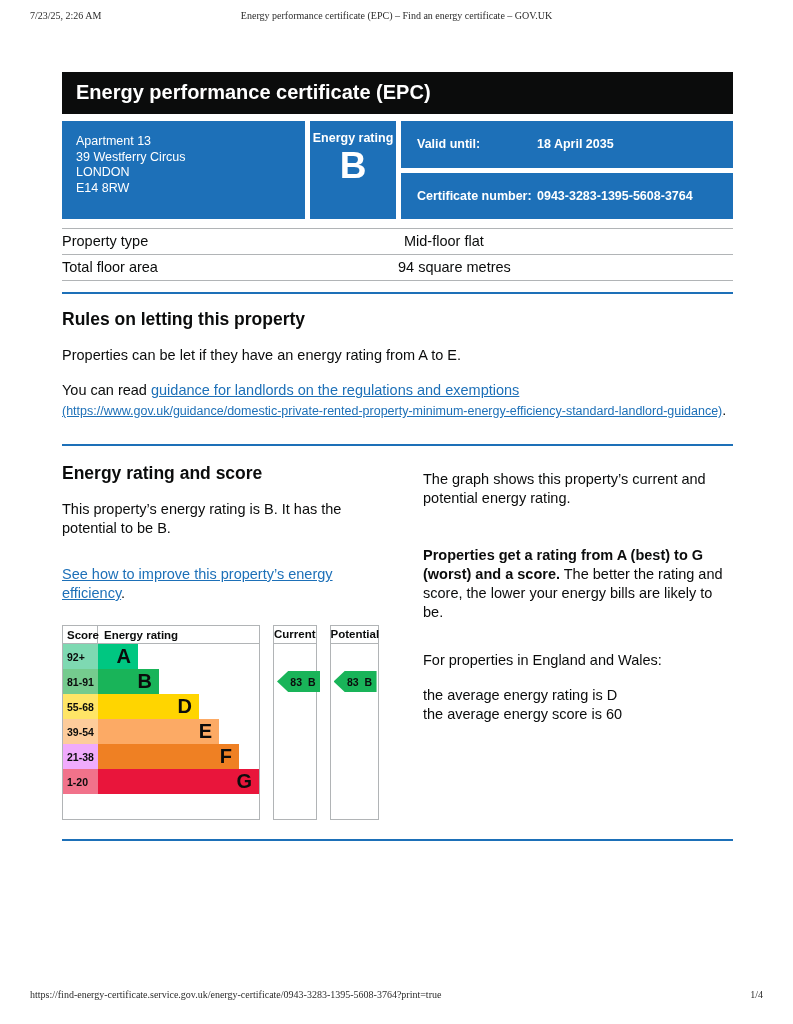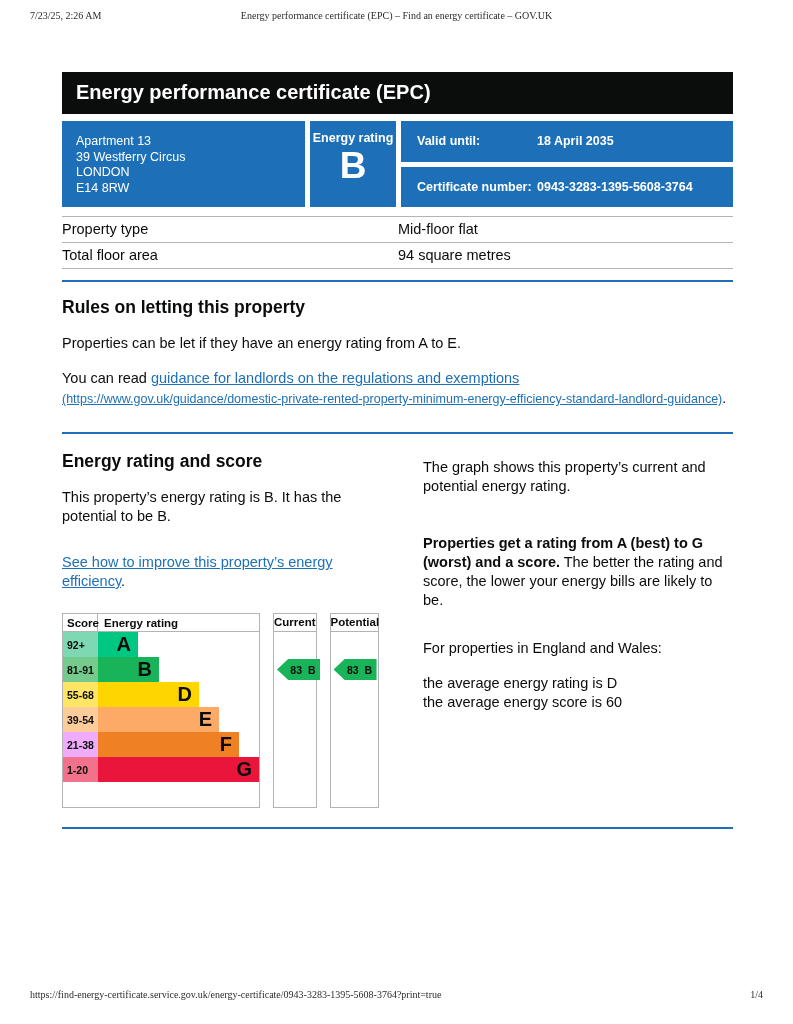--- a/index.html
+++ b/index.html
@@ -16,34 +16,34 @@
   .print-header .ph-title { display:block; text-align:center; }
   .print-footer { position:absolute; top:989px; left:30px; right:30px;
     font-family:"Liberation Serif", serif; font-size:10px; color:#2b2b2b;
     display:flex; justify-content:space-between; }
 
   .content { position:absolute; left:62px; top:72px; width:671px; }
 
   .banner { background:var(--black,#0b0c0c); color:#fff; font-size:20px; font-weight:bold;
     padding:9px 14px 10px; }
 
-  .summary-row { display:flex; gap:5px; margin-top:7px; height:86px; }
+  .summary-row { display:flex; gap:5px; margin-top:7px; height:98px; }
   .address-box { width:243px; background:var(--blue,#1d70b8); color:#fff;
     padding:13px 14px; font-size:12.5px; line-height:15.5px; }
   .rating-box { width:86px; background:var(--blue,#1d70b8); color:#fff; text-align:center; padding-top:10px; }
   .rating-box .rb-label { font-size:12.5px; font-weight:bold; }
   .rating-box .rb-letter { font-size:37px; font-weight:bold; line-height:42px; }
   .validity-col { flex:1; display:flex; flex-direction:column; gap:5px; }
   .validity-box { flex:1; background:var(--blue,#1d70b8); color:#fff; display:flex;
     align-items:center; font-size:12.5px; font-weight:bold; padding:0 16px; }
   .validity-box .vb-label { width:120px; }
 
   .property-table { margin-top:9px; font-size:14.5px; }
   .prow { display:flex; padding:4px 0 5px; border-bottom:1px solid var(--border,#b1b4b6); }
-  .prow:first-child { border-top:1px solid var(--border,#b1b4b6); }
+  .prow:first-child { border-top:1px solid var(--border,#b1b4b6);gap:6px; }
   .prow .p-label { width:336px; }
 
   .divider { border:none; border-top:2px solid var(--blue,#1d70b8); }
   .divider.d1 { margin-top:11px; }
   .divider.d2 { margin-top:23px; }
   .divider.d3 { margin-top:19px; }
 
   h2 { font-size:17.5px; margin-top:15px; font-weight:bold; }
   .para { font-size:14.5px; line-height:19px; margin-top:16px; }
   a.link { color:var(--link,#1d70b8); text-decoration:underline; cursor:pointer; }

